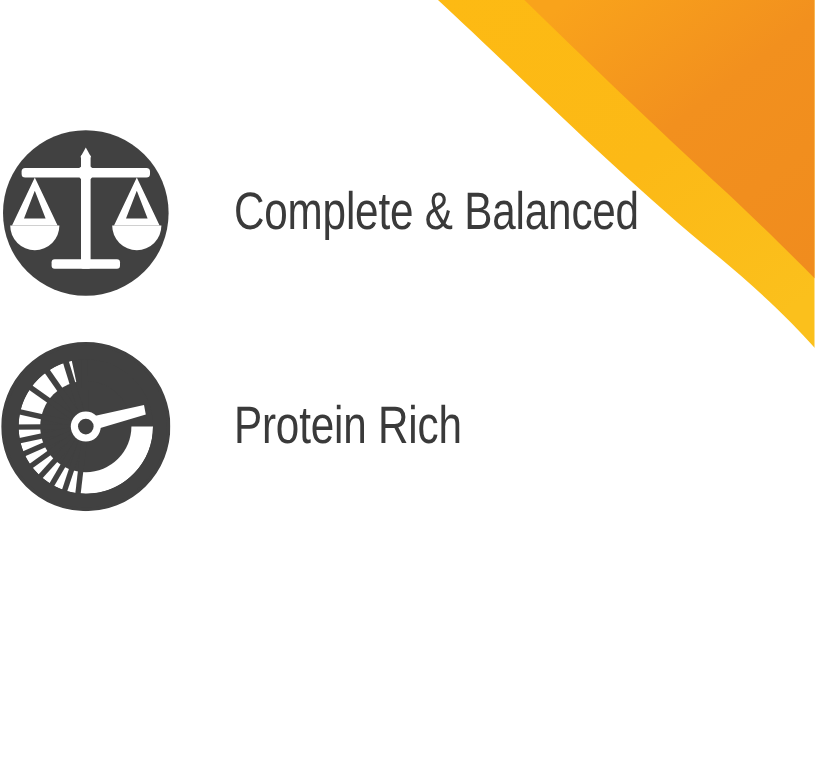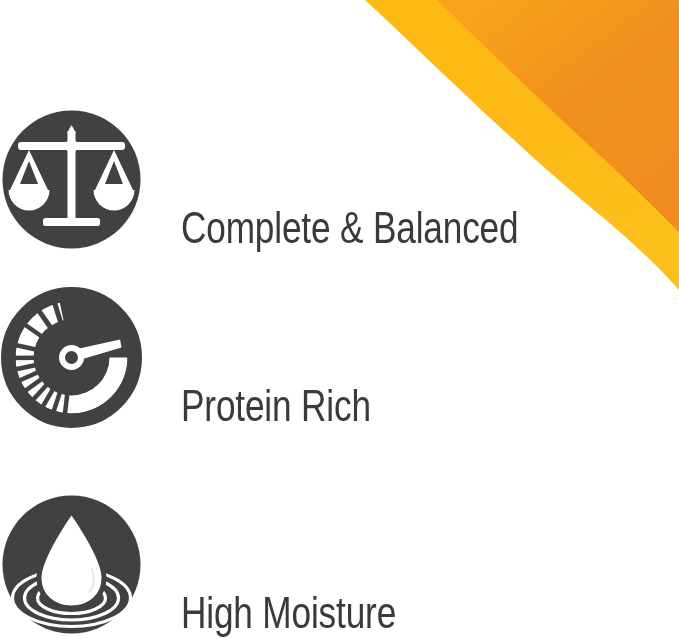--- a/index.html
+++ b/index.html
@@ -31,21 +31,22 @@
     top: 0;
     width: 679px;
     height: 639px;
   }
   .feature-row {
     position: absolute;
     left: 0;
     width: 560px;
     height: 146px;
     display: flex;
-    align-items: flex-end;
+    align-items: center;
+    gap: 14px;
   }
   .feature-row.row-0 { top: 104px; }
   .feature-row.row-1 { top: 282px; }
   .feature-row.row-2 { top: 489px; }
 
   .icon-badge {
     position: relative;
     width: 141px;
     height: 141px;
     margin-left: 1px;
@@ -168,37 +169,15 @@
           <g fill="#ffffff">
             <path d="M 66.5 76.5 L 64.5 64.5 L 119 52.5 L 120.5 60.5 Z"></path>
             <circle cx="70.5" cy="70.5" r="12.5"></circle>
           </g>
           <circle cx="70.5" cy="70.5" r="6.5" fill="#414141"></circle>
         </svg>
       </div>
       <div class="feature-label">Protein Rich</div>
     </div>
 
-    <div class="feature-row row-2">
-      <div class="icon-badge">
-        <svg viewBox="0 0 141 141" xmlns="http://www.w3.org/2000/svg" aria-hidden="true">
-          <circle cx="70.5" cy="70.5" r="69" fill="#414141"></circle>
-
-          <g fill="none" stroke="#ffffff" stroke-width="3.2">
-            <ellipse cx="70.5" cy="104" rx="34" ry="15.5"></ellipse>
-            <ellipse cx="70.5" cy="104" rx="47" ry="22"></ellipse>
-            <ellipse cx="70.5" cy="104" rx="59" ry="28.5"></ellipse>
-          </g>
-
-          <path d="M70.5 17
-                   C 70.5 17 38 62 38 84
-                   C 38 102.5 52.5 114 70.5 114
-                   C 88.5 114 103 102.5 103 84
-                   C 103 62 70.5 17 70.5 17 Z" fill="#ffffff" stroke="#414141" stroke-width="5"></path>
-
-          <path d="M 90.5 74 C 94 82 93.5 92 88 99" fill="none" stroke="#e6e6e6" stroke-width="2"></path>
-        </svg>
-      </div>
-      <div class="feature-label">High Moisture</div>
-    </div>
 
   </div>
 </div>
 
 </body></html>

